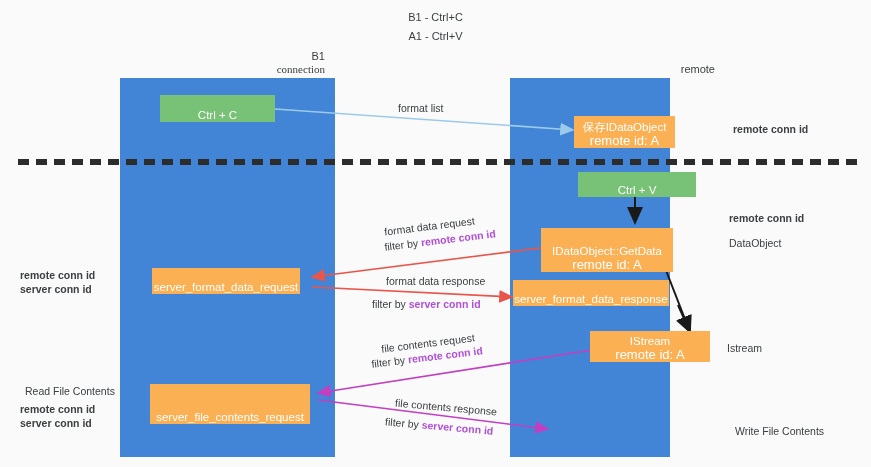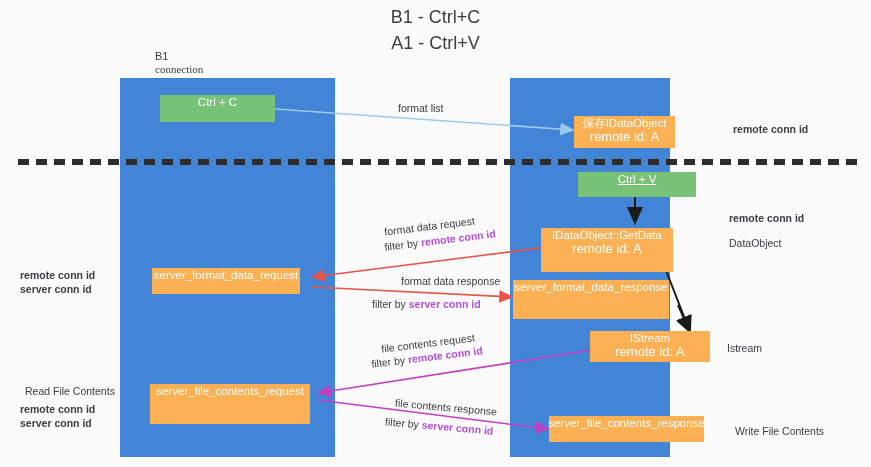--- a/index.html
+++ b/index.html
@@ -29,40 +29,40 @@
   .lane {
     position: absolute;
     background: #4285d6;
   }
   .box {
     position: absolute;
     box-sizing: border-box;
     display: flex;
     flex-direction: column;
     align-items: center;
-    justify-content: flex-start;
+    justify-content: flex-end;
     color: #ffffff;
     font-size: 11.5px;
     line-height: 14px;
     text-align: center;
   }
   .box.green { background: #77c277; }
   .box.orange { background: #fbb054; }
   .box .l2 { font-size: 13px; }
   .title {
     position: absolute;
     width: 100%;
     text-align: center;
-    font-size: 18px;
+    font-size: 11px;
     line-height: 19px;
     color: #3c4043;
   }
   .hdr {
     position: absolute;
-    text-align: left;
+    text-align: right;
     font-size: 11px;
     line-height: 13px;
     color: #3c4043;
   }
   .lbl {
     position: absolute;
     font-size: 10.5px;
     line-height: 14px;
     color: #3c4043;
     white-space: nowrap;
@@ -77,24 +77,25 @@
     color: #3c4043;
   }
   .side-strong { font-weight: bold; }
 </style>
 </head>
 <body>
 
 <div id="canvas">
 
   <div class="title" style="left:0; top:8px;">B1 - Ctrl+C</div>
-  <div class="title" style="left:0; top:34px;">A1 - Ctrl+V</div>
+  <div class="title" style="left:0; top:27px;">A1 - Ctrl+V</div>
 
   <div class="hdr" style="left:155px; top:50px; width:170px;">B1</div>
   <div class="hdr" style="left:155px; top:63px; width:170px;font-family:Liberation Serif, serif;">connection</div>
+  <div class="hdr" style="left:545px; top:63px; width:170px;">remote</div>
 
   <div class="lane" style="left:120px; top:78px; width:215px; height:379px;"></div>
   <div class="lane" style="left:510px; top:78px; width:160px; height:379px;"></div>
 
   <svg class="layer" viewBox="0 0 871 467">
     <defs>
       <marker id="ah-blue" markerWidth="9" markerHeight="9" refX="8" refY="4" orient="auto">
         <path d="M0,0 L9,4 L0,8 z" fill="#9ccaea"></path>
       </marker>
       <marker id="ah-red" markerWidth="9" markerHeight="9" refX="8" refY="4" orient="auto">
@@ -129,58 +130,55 @@
 
   <div class="box green" style="left:160px; top:95px; width:115px; height:27px;">
     <span>Ctrl + C</span>
   </div>
 
   <div class="box orange" style="left:574px; top:116px; width:101px; height:32px;">
     <span>保存IDataObject</span>
     <span class="l2">remote id: A</span>
   </div>
 
-  <div class="box green" style="left:578px; top:172px; width:118px; height:25px;text-decoration:underline;">
+  <div class="box green" style="left:578px; top:172px; width:118px; height:25px;">
     <span>Ctrl + V</span>
   </div>
 
   <div class="box orange" style="left:541px; top:228px; width:132px; height:44px;">
     <span>IDataObject::GetData</span>
     <span class="l2">remote id: A</span>
   </div>
 
   <div class="box orange" style="left:152px; top:268px; width:148px; height:26px;">
     <span>server_format_data_request</span>
   </div>
 
-  <div class="box orange" style="left:513px; top:280px; width:156px; height:39px;">
+  <div class="box orange" style="left:513px; top:280px; width:156px; height:26px;">
     <span>server_format_data_response</span>
   </div>
 
   <div class="box orange" style="left:590px; top:331px; width:120px; height:31px;">
     <span>IStream</span>
     <span class="l2">remote id: A</span>
   </div>
 
   <div class="box orange" style="left:150px; top:384px; width:160px; height:40px;">
     <span>server_file_contents_request</span>
   </div>
 
-  <div class="box orange" style="left:549px; top:416px; width:155px; height:26px;">
-    <span>server_file_contents_response</span>
-  </div>
 
   <div class="lbl" style="left:398px; top:101px;">format list</div>
 
   <div class="lbl" style="left:384px; top:219px; transform:rotate(-7deg);">format data request</div>
   <div class="lbl" style="left:384px; top:233px; transform:rotate(-7deg);">
     <span>filter by </span><span class="purple">remote conn id</span>
   </div>
 
-  <div class="lbl" style="left:386px; top:274px;margin-left:15px;">format data response</div>
+  <div class="lbl" style="left:386px; top:274px;">format data response</div>
   <div class="lbl" style="left:372px; top:297px;">
     <span>filter by </span><span class="purple">server conn id</span>
   </div>
 
   <div class="lbl" style="left:381px; top:336px; transform:rotate(-7deg);">file contents request</div>
   <div class="lbl" style="left:371px; top:350px; transform:rotate(-7deg);">
     <span>filter by </span><span class="purple">remote conn id</span>
   </div>
 
   <div class="lbl" style="left:395px; top:400px; transform:rotate(5deg);">file contents response</div>

